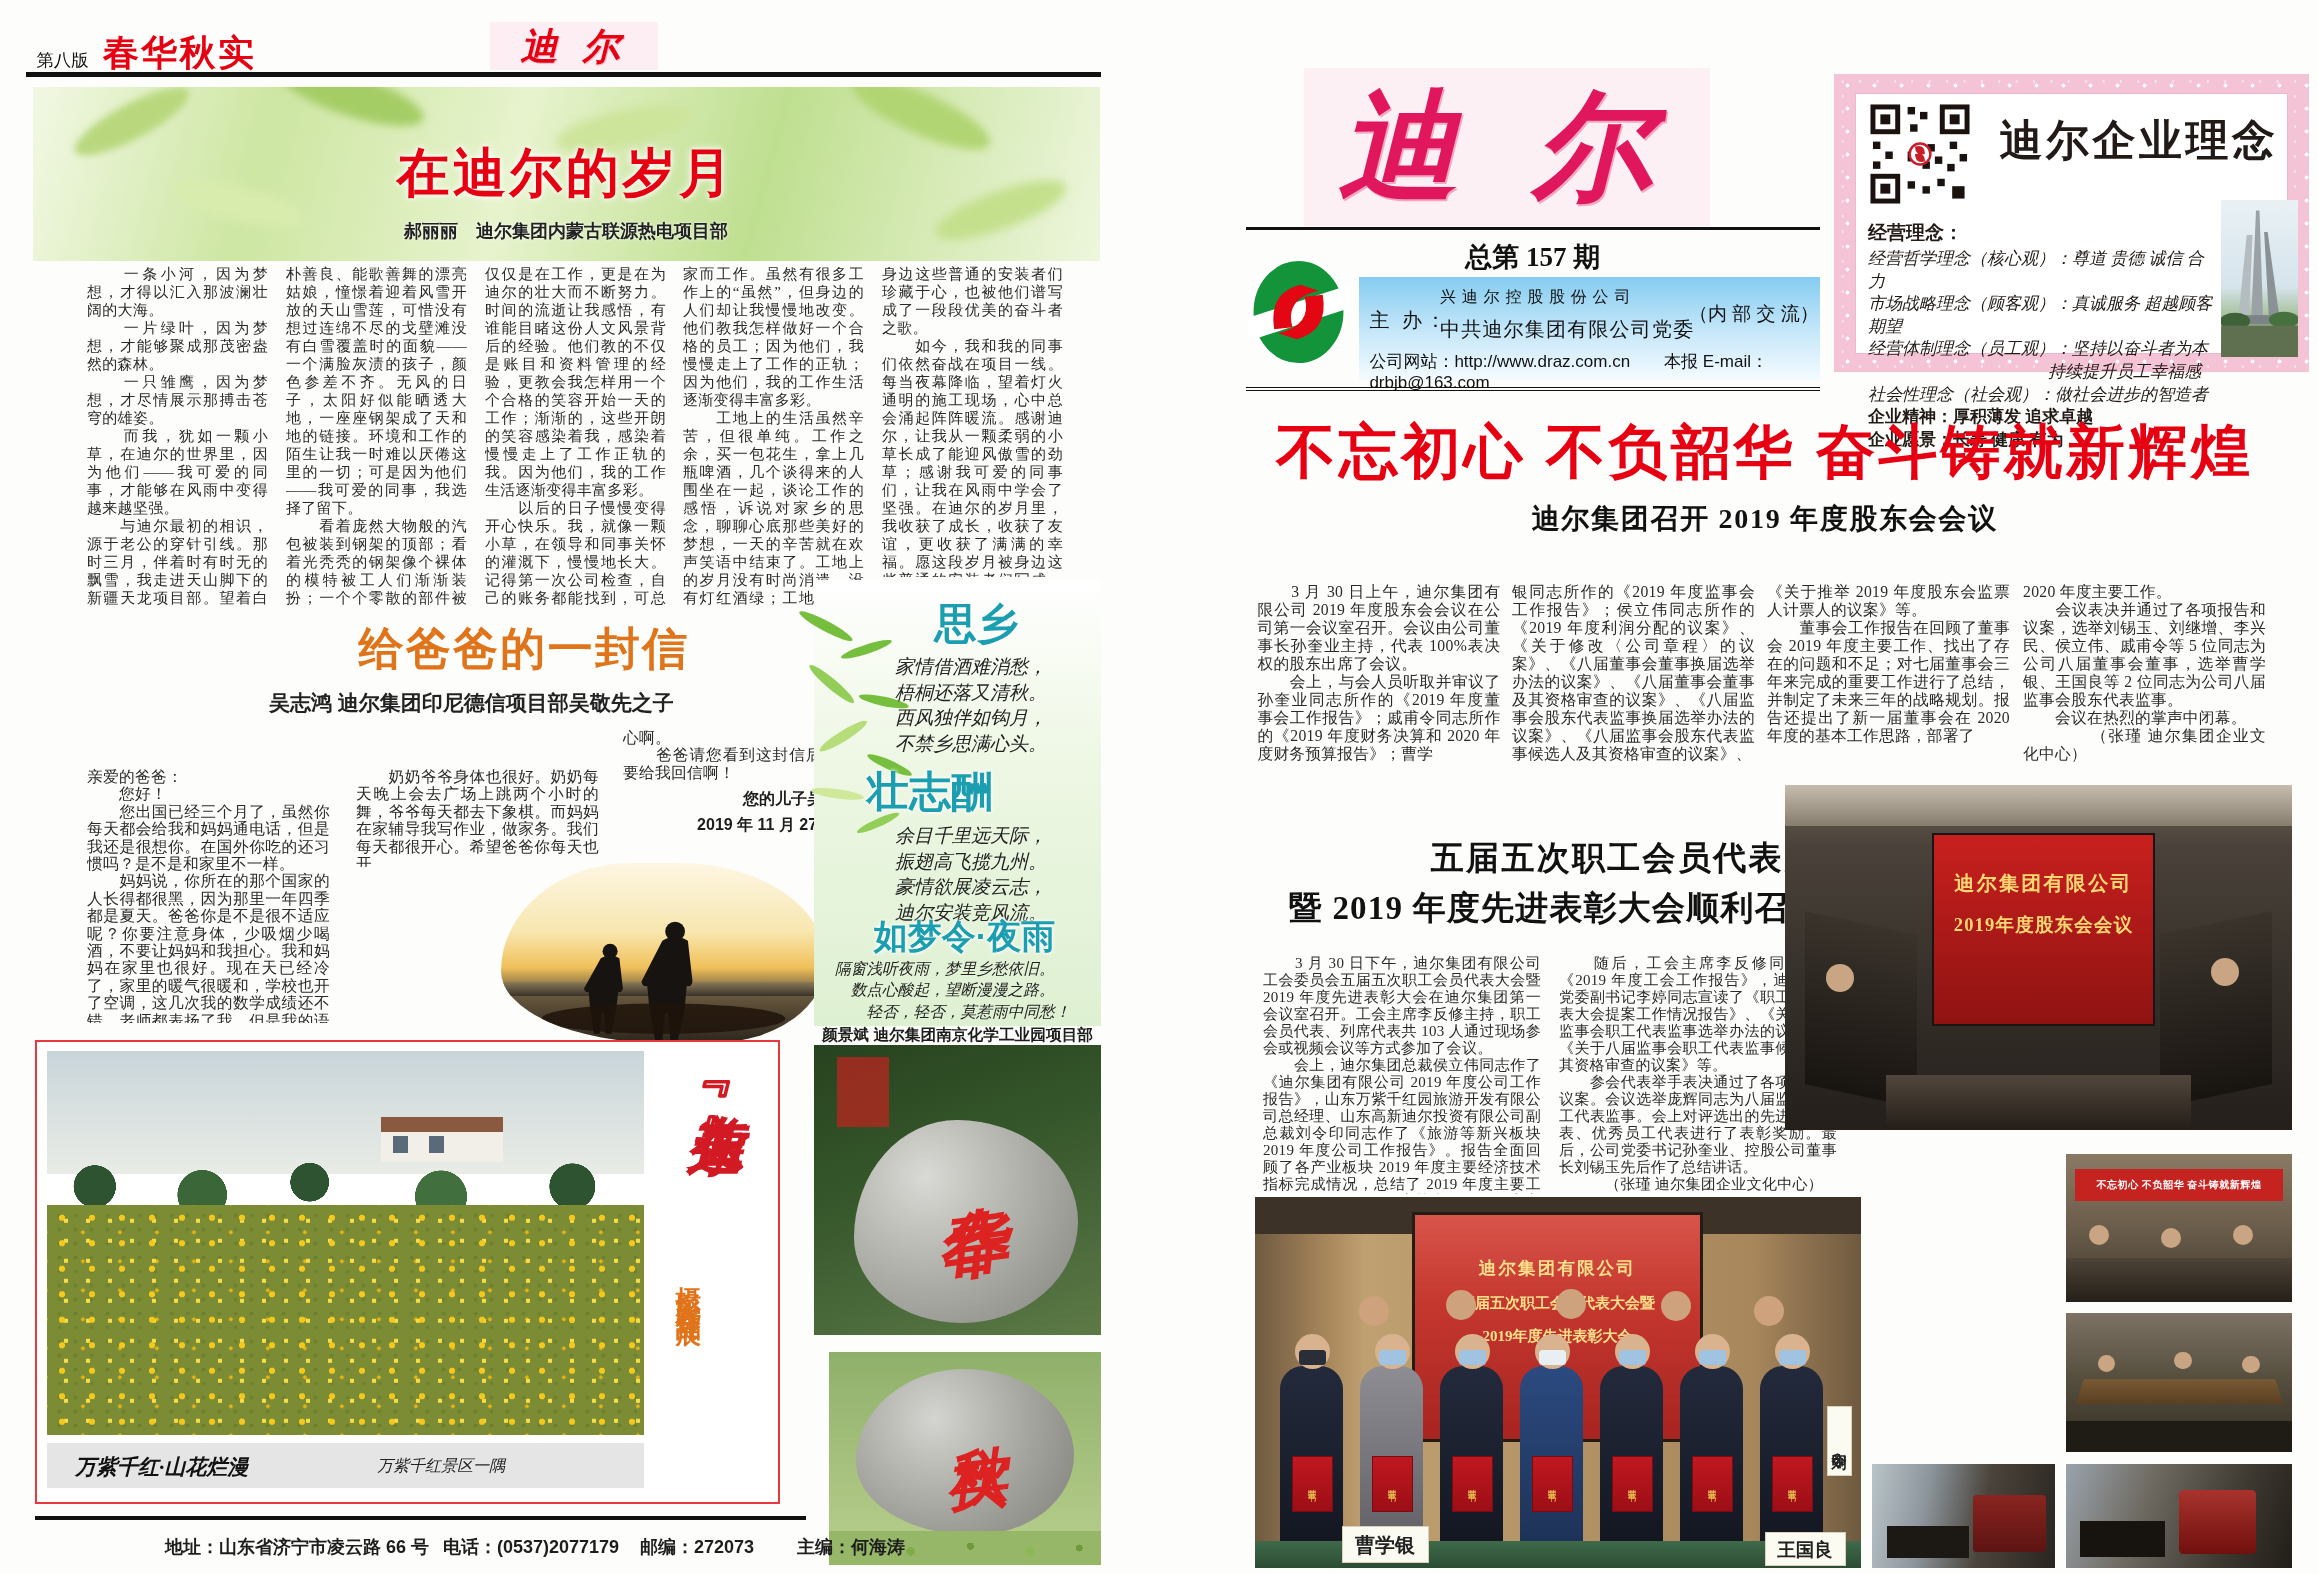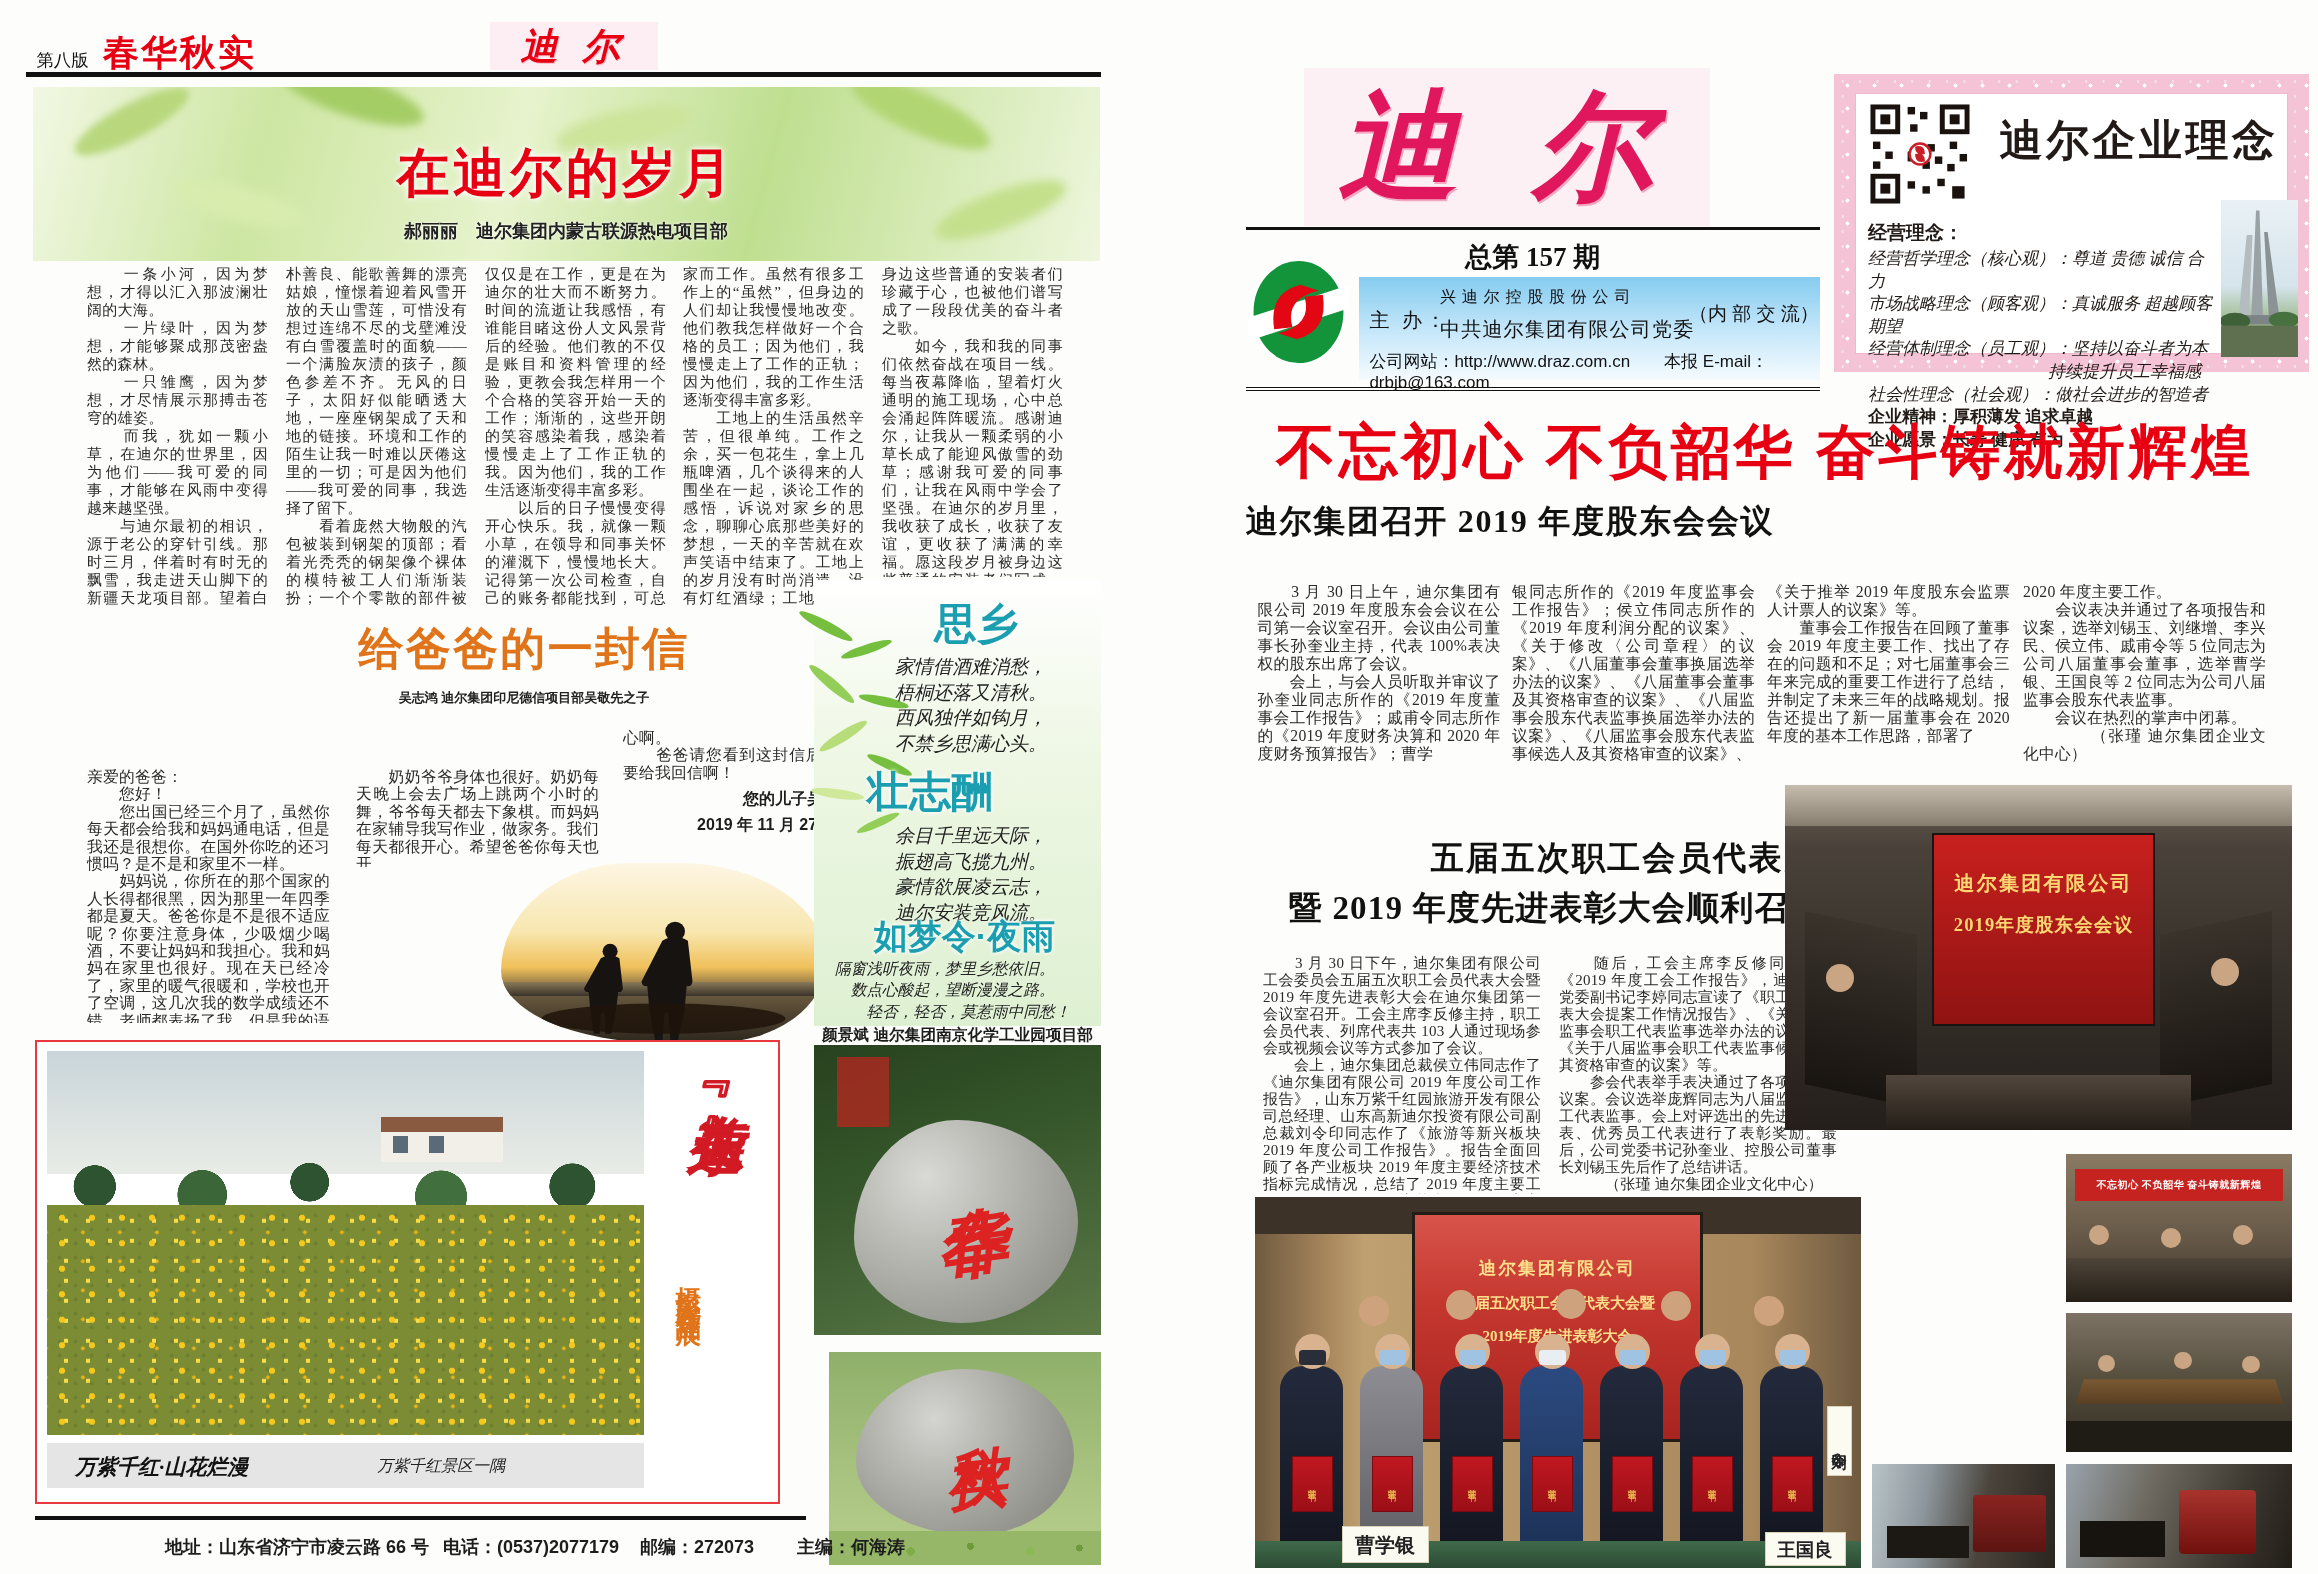--- a/index.html
+++ b/index.html
@@ -55,21 +55,21 @@
   <div class="abs bodycol pre just" style="left:260px;top:265px;width:181px;height:343px">朴善良、能歌善舞的漂亮姑娘，憧憬着迎着风雪开放的天山雪莲，可惜没有想过连绵不尽的戈壁滩没有白雪覆盖时的面貌——一个满脸灰渍的孩子，颜色参差不齐。无风的日子，太阳好似能晒透大地，一座座钢架成了天和地的链接。环境和工作的陌生让我一时难以厌倦这里的一切；可是因为他们——我可爱的同事，我选择了留下。
 　　看着庞然大物般的汽包被装到钢架的顶部；看着光秃秃的钢架像个裸体的模特被工人们渐渐装扮；一个个零散的部件被拼装成一台台完整的设备……看着那些从未见过的奇迹，听着业主的声声赞叹，我明白了这些远离家乡的师傅；酷暑中，他们不</div>
   <div class="abs bodycol pre just" style="left:459px;top:265px;width:181px;height:343px">仅仅是在工作，更是在为迪尔的壮大而不断努力。时间的流逝让我感悟，有谁能目睹这份人文风景背后的经验。他们教的不仅是账目和资料管理的经验，更教会我怎样用一个个合格的笑容开始一天的工作；渐渐的，这些开朗的笑容感染着我，感染着慢慢走上了工作正轨的我。因为他们，我的工作生活逐渐变得丰富多彩。
 　　以后的日子慢慢变得开心快乐。我，就像一颗小草，在领导和同事关怀的灌溉下，慢慢地长大。记得第一次公司检查，自己的账务都能找到，可总有些不尽人意的地方；虽然那些存档的资料静静地躺在柜子里，可总是要找半天才明白它们的位置；虽然知道搬运这些资料早早到了这里，可总是忘记整理自己的小</div>
   <div class="abs bodycol pre just" style="left:657px;top:265px;width:181px;height:343px">家而工作。虽然有很多工作上的“虽然”，但身边的人们却让我慢慢地改变。他们教我怎样做好一个合格的员工；因为他们，我慢慢走上了工作的正轨；因为他们，我的工作生活逐渐变得丰富多彩。
 　　工地上的生活虽然辛苦，但很单纯。工作之余，买一包花生，拿上几瓶啤酒，几个谈得来的人围坐在一起，谈论工作的感悟，诉说对家乡的思念，聊聊心底那些美好的梦想，一天的辛苦就在欢声笑语中结束了。工地上的岁月没有时尚消遣，没有灯红酒绿；工地上的岁月早已为每个努力拼搏的日子刻上了深深的烙印，朴实得像山中石头。这段难忘的岁月不但被</div>
   <div class="abs bodycol pre just" style="left:856px;top:265px;width:181px;height:312px">身边这些普通的安装者们珍藏于心，也被他们谱写成了一段段优美的奋斗者之歌。
 　　如今，我和我的同事们依然奋战在项目一线。每当夜幕降临，望着灯火通明的施工现场，心中总会涌起阵阵暖流。感谢迪尔，让我从一颗柔弱的小草长成了能迎风傲雪的劲草；感谢我可爱的同事们，让我在风雨中学会了坚强。在迪尔的岁月里，我收获了成长，收获了友谊，更收获了满满的幸福。愿这段岁月被身边这些普通的安装者们写成一段段优美的奋斗之歌！</div>
 
   <div class="abs sans" style="left:243px;top:619px;width:510px;text-align:center;font-size:45px;font-weight:bold;color:#e0741a;letter-spacing:2.3px;text-shadow:0 0 4.6px #fff">给爸爸的一封信</div>
-  <div class="abs sans" style="left:243px;top:689px;width:510px;text-align:center;font-size:13px;font-weight:bold;color:#222">吴志鸿 迪尔集团印尼德信项目部吴敬先之子</div>
+  <div class="abs sans" style="left:243px;top:689px;width:510px;text-align:left;font-size:21px;font-weight:bold;color:#222">吴志鸿 迪尔集团印尼德信项目部吴敬先之子</div>
   <div class="abs bodycol pre just" style="left:61px;top:768px;width:243px;height:255px;font-size:15.7px;line-height:17.4px">亲爱的爸爸：
 　　您好！
 　　您出国已经三个月了，虽然你每天都会给我和妈妈通电话，但是我还是很想你。在国外你吃的还习惯吗？是不是和家里不一样。
 　　妈妈说，你所在的那个国家的人长得都很黑，因为那里一年四季都是夏天。爸爸你是不是很不适应呢？你要注意身体，少吸烟少喝酒，不要让妈妈和我担心。我和妈妈在家里也很好。现在天已经冷了，家里的暖气很暖和，学校也开了空调，这几次我的数学成绩还不错，老师都表扬了我。但是我的语文和英语还要多努力。爸爸不要担心我，我一定会把学习成绩提上去的。</div>
   <div class="abs bodycol pre just" style="left:330px;top:768px;width:243px;height:99px;font-size:15.7px;line-height:17.4px">　　奶奶爷爷身体也很好。奶奶每天晚上会去广场上跳两个小时的舞，爷爷每天都去下象棋。而妈妈在家辅导我写作业，做家务。我们每天都很开心。希望爸爸你每天也开</div>
   <div class="abs" style="left:597px;top:729px;width:232px">
     <div class="bodycol pre just" style="font-size:15.7px;line-height:17.4px">心啊。
 　　爸爸请您看到这封信后一定要给我回信啊！</div>
     <div class="sans" style="text-align:right;font-size:16px;font-weight:bold;margin-top:8px">您的儿子吴志鸿</div>
     <div class="sans" style="text-align:right;font-size:16px;font-weight:bold;margin-top:4.6px;padding-right:17.4px">2019 年 11 月 27 日</div>
@@ -253,21 +253,21 @@
   <div class="abs" style="left:119px;top:277px;width:461px;height:103px;background:linear-gradient(#85ccf0 0%,#c8e8fa 55%,#f4fbff 100%)">
     <span class="abs sans" style="left:10.4px;top:30px;font-size:20px;color:#111;letter-spacing:3.5px">主 办：</span>
     <span class="abs sans" style="left:81px;top:10.4px;font-size:16px;color:#111;letter-spacing:5.8px">兴迪尔控股股份公司</span>
     <span class="abs sans" style="left:81px;top:39px;font-size:20px;color:#111;letter-spacing:1.2px">中共迪尔集团有限公司党委</span>
     <span class="abs sans" style="left:330px;top:24px;font-size:19px;color:#111">（内 部 交 流）</span>
     <span class="abs sans" style="left:10.4px;top:73px;font-size:17px;color:#111">公司网站：http://www.draz.com.cn　　本报 E-mail：drbjb@163.com</span>
   </div>
   <div class="abs" style="left:5.8px;top:387px;width:574px;height:0;border-bottom:4px double #111"></div>
 
   <div class="abs sans" style="left:5.8px;top:413px;width:1038px;text-align:center;font-size:59px;font-weight:bold;color:#e60012;letter-spacing:3.5px">不忘初心 不负韶华 奋斗铸就新辉煌</div>
-  <div class="abs" style="left:5.8px;top:500px;width:1038px;font-size:32px;font-weight:bold;color:#111;letter-spacing:1.7px">迪尔集团召开 2019 年度股东会会议</div>
+  <div class="abs" style="left:5.8px;top:500px;width:1038px;text-align:center;font-size:28px;font-weight:bold;color:#111;letter-spacing:1.7px">迪尔集团召开 2019 年度股东会会议</div>
 
   <div class="abs bodycol pre just" style="left:17.4px;top:583px;width:243px;height:187px;font-size:15.7px">　　3 月 30 日上午，迪尔集团有限公司 2019 年度股东会会议在公司第一会议室召开。会议由公司董事长孙奎业主持，代表 100%表决权的股东出席了会议。
 　　会上，与会人员听取并审议了孙奎业同志所作的《2019 年度董事会工作报告》；戚甫令同志所作的《2019 年度财务决算和 2020 年度财务预算报告》；曹学</div>
   <div class="abs bodycol pre just" style="left:272px;top:583px;width:243px;height:187px;font-size:15.7px">银同志所作的《2019 年度监事会工作报告》；侯立伟同志所作的《2019 年度利润分配的议案》、《关于修改〈公司章程〉的议案》、《八届董事会董事换届选举办法的议案》、《八届董事会董事及其资格审查的议案》、《八届监事会股东代表监事换届选举办法的议案》、《八届监事会股东代表监事候选人及其资格审查的议案》、</div>
   <div class="abs bodycol pre just" style="left:527px;top:583px;width:243px;height:187px;font-size:15.7px">《关于推举 2019 年度股东会监票人计票人的议案》等。
 　　董事会工作报告在回顾了董事会 2019 年度主要工作、找出了存在的问题和不足；对七届董事会三年来完成的重要工作进行了总结，并制定了未来三年的战略规划。报告还提出了新一届董事会在 2020 年度的基本工作思路，部署了</div>
   <div class="abs bodycol pre just" style="left:783px;top:583px;width:243px;height:187px;font-size:15.7px">2020 年度主要工作。
 　　会议表决并通过了各项报告和议案，选举刘锡玉、刘继增、李兴民、侯立伟、戚甫令等 5 位同志为公司八届董事会董事，选举曹学银、王国良等 2 位同志为公司八届监事会股东代表监事。
 　　会议在热烈的掌声中闭幕。
 　　　　（张瑾 迪尔集团企业文化中心）</div>

